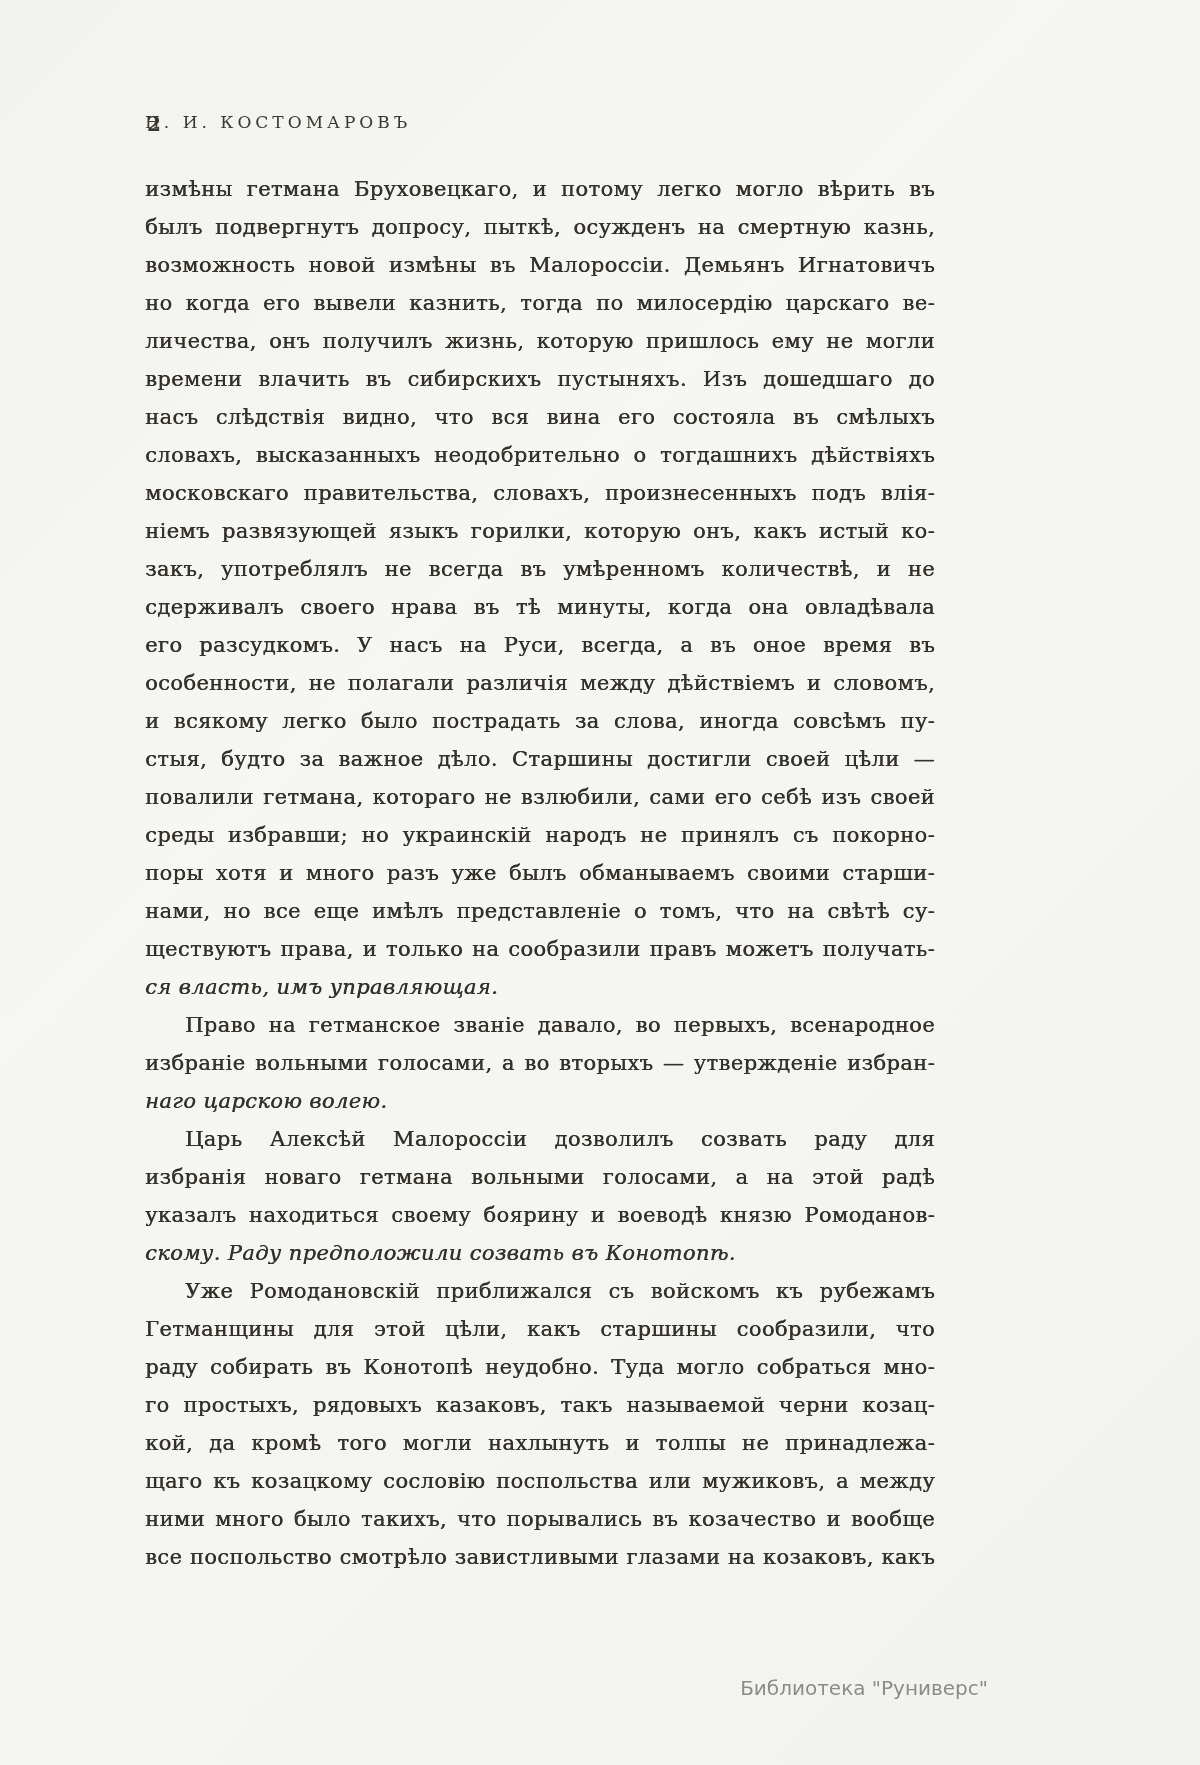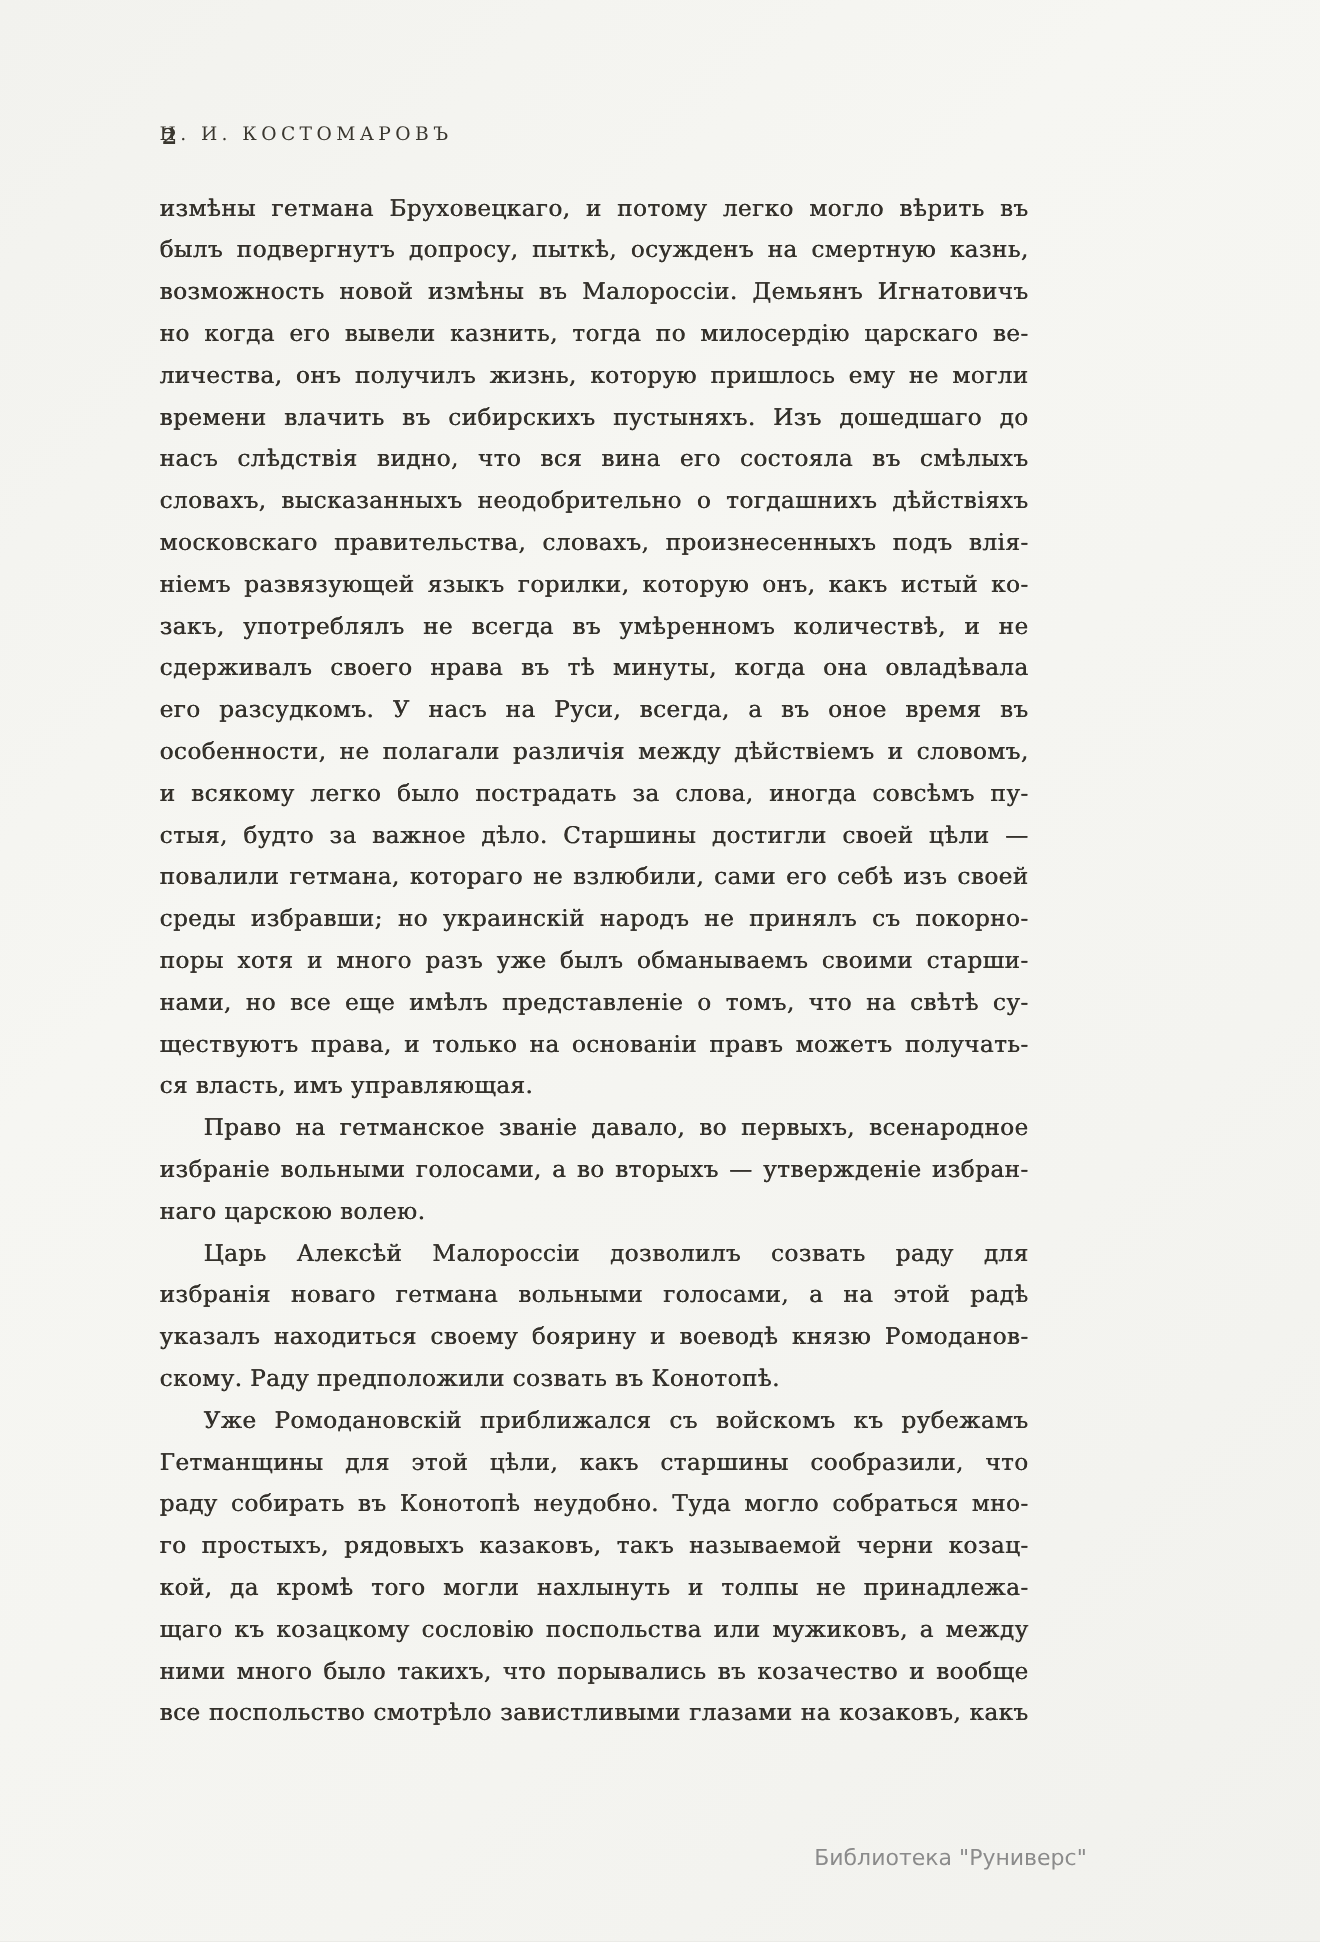--- a/index.html
+++ b/index.html
@@ -51,20 +51,21 @@
     letter-spacing: 0.4px;
   }
   .line {
     text-align: justify;
     text-align-last: justify;
     white-space: normal;
     text-shadow: 0.4px 0 0 currentColor;
   }
   .line.noj {
     text-align-last: left;
+    font-style: italic;
   }
   .line.indent {
     text-indent: 40px;
   }
   .watermark {
     position: absolute;
     top: 1676px;
     right: 212px;
     font-family: "DejaVu Sans", sans-serif;
     font-size: 20px;
@@ -93,21 +94,21 @@
       <div class="line">закъ, употреблялъ не всегда въ умѣренномъ количествѣ, и не</div>
       <div class="line">сдерживалъ своего нрава въ тѣ минуты, когда она овладѣвала</div>
       <div class="line">его разсудкомъ. У насъ на Руси, всегда, а въ оное время въ</div>
       <div class="line">особенности, не полагали различія между дѣйствіемъ и словомъ,</div>
       <div class="line">и всякому легко было пострадать за слова, иногда совсѣмъ пу-</div>
       <div class="line">стыя, будто за важное дѣло. Старшины достигли своей цѣли —</div>
       <div class="line">повалили гетмана, котораго не взлюбили, сами его себѣ изъ своей</div>
       <div class="line">среды избравши; но украинскій народъ не принялъ съ покорно-</div>
       <div class="line">поры хотя и много разъ уже былъ обманываемъ своими старши-</div>
       <div class="line">нами, но все еще имѣлъ представленіе о томъ, что на свѣтѣ су-</div>
-      <div class="line">ществуютъ права, и только на основаніи правъ можетъ получать-</div>
+      <div class="line">ществуютъ права, и только на сообразили правъ можетъ получать-</div>
       <div class="line noj">ся власть, имъ управляющая.</div>
       <div class="line indent">Право на гетманское званіе давало, во первыхъ, всенародное</div>
       <div class="line">избраніе вольными голосами, а во вторыхъ — утвержденіе избран-</div>
       <div class="line noj">наго царскою волею.</div>
       <div class="line indent">Царь Алексѣй Малороссіи дозволилъ созвать раду для</div>
       <div class="line">избранія новаго гетмана вольными голосами, а на этой радѣ</div>
       <div class="line">указалъ находиться своему боярину и воеводѣ князю Ромоданов-</div>
       <div class="line noj">скому. Раду предположили созвать въ Конотопѣ.</div>
       <div class="line indent">Уже Ромодановскій приближался съ войскомъ къ рубежамъ</div>
       <div class="line">Гетманщины для этой цѣли, какъ старшины сообразили, что</div>

